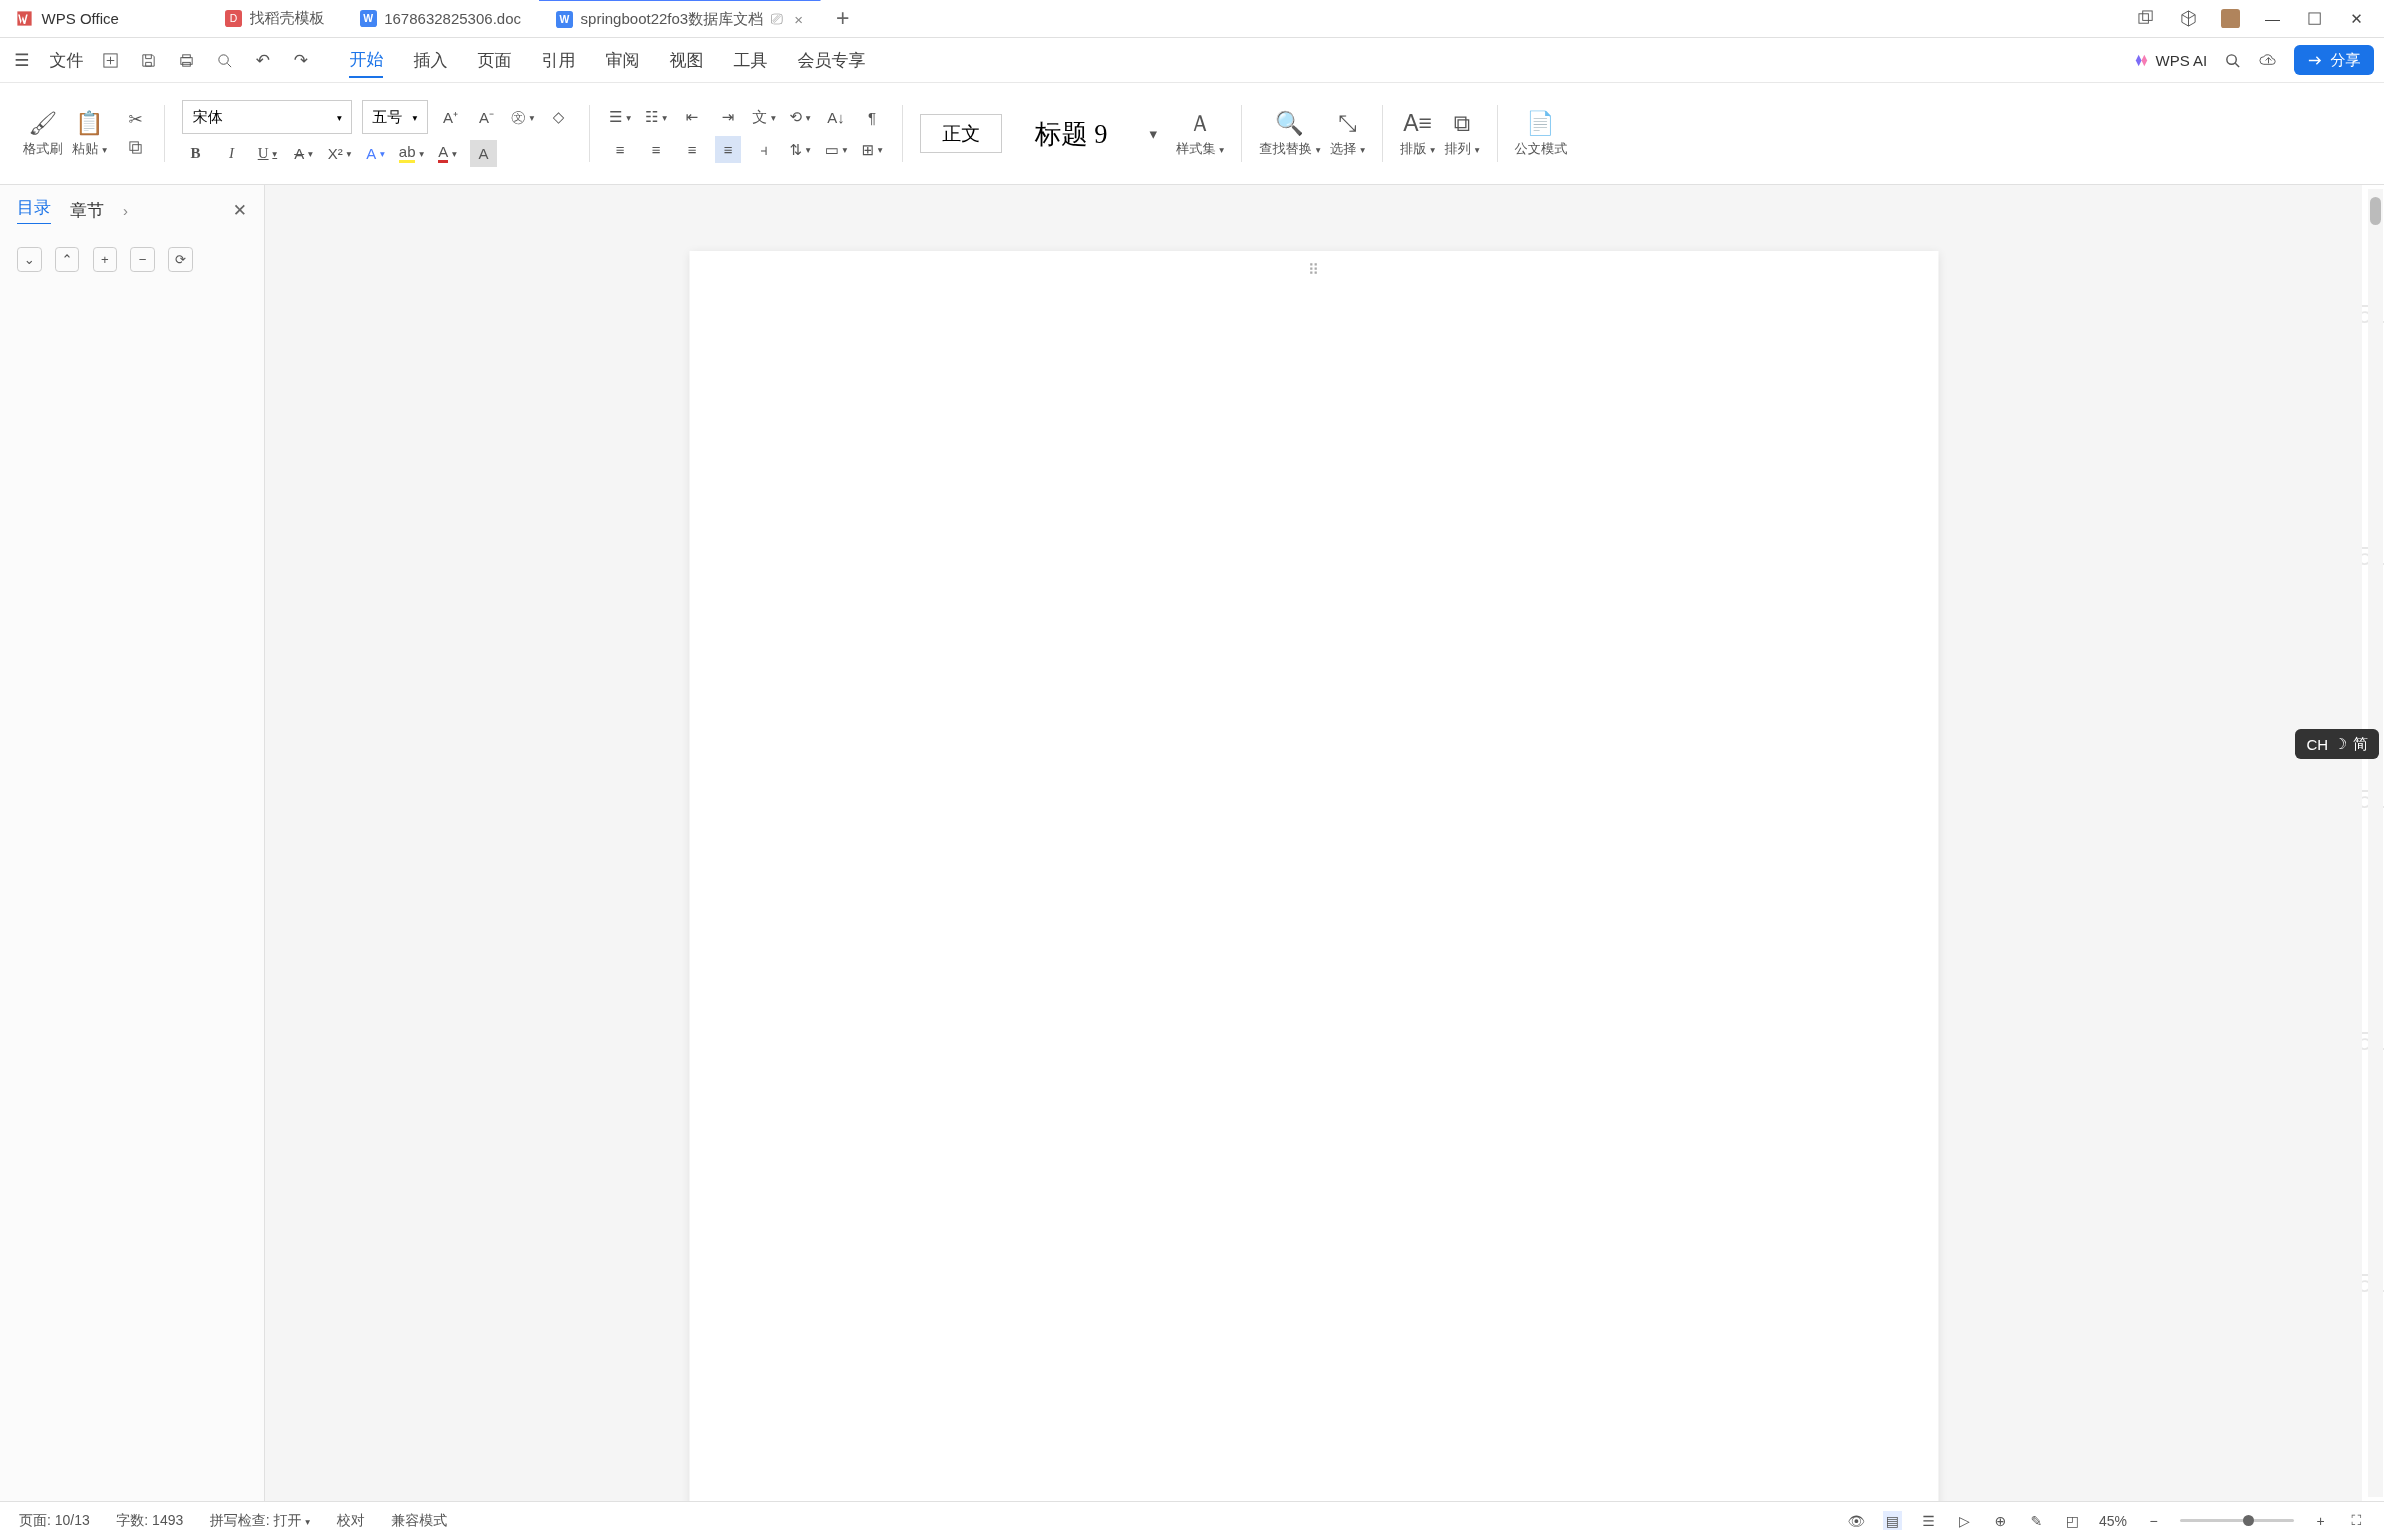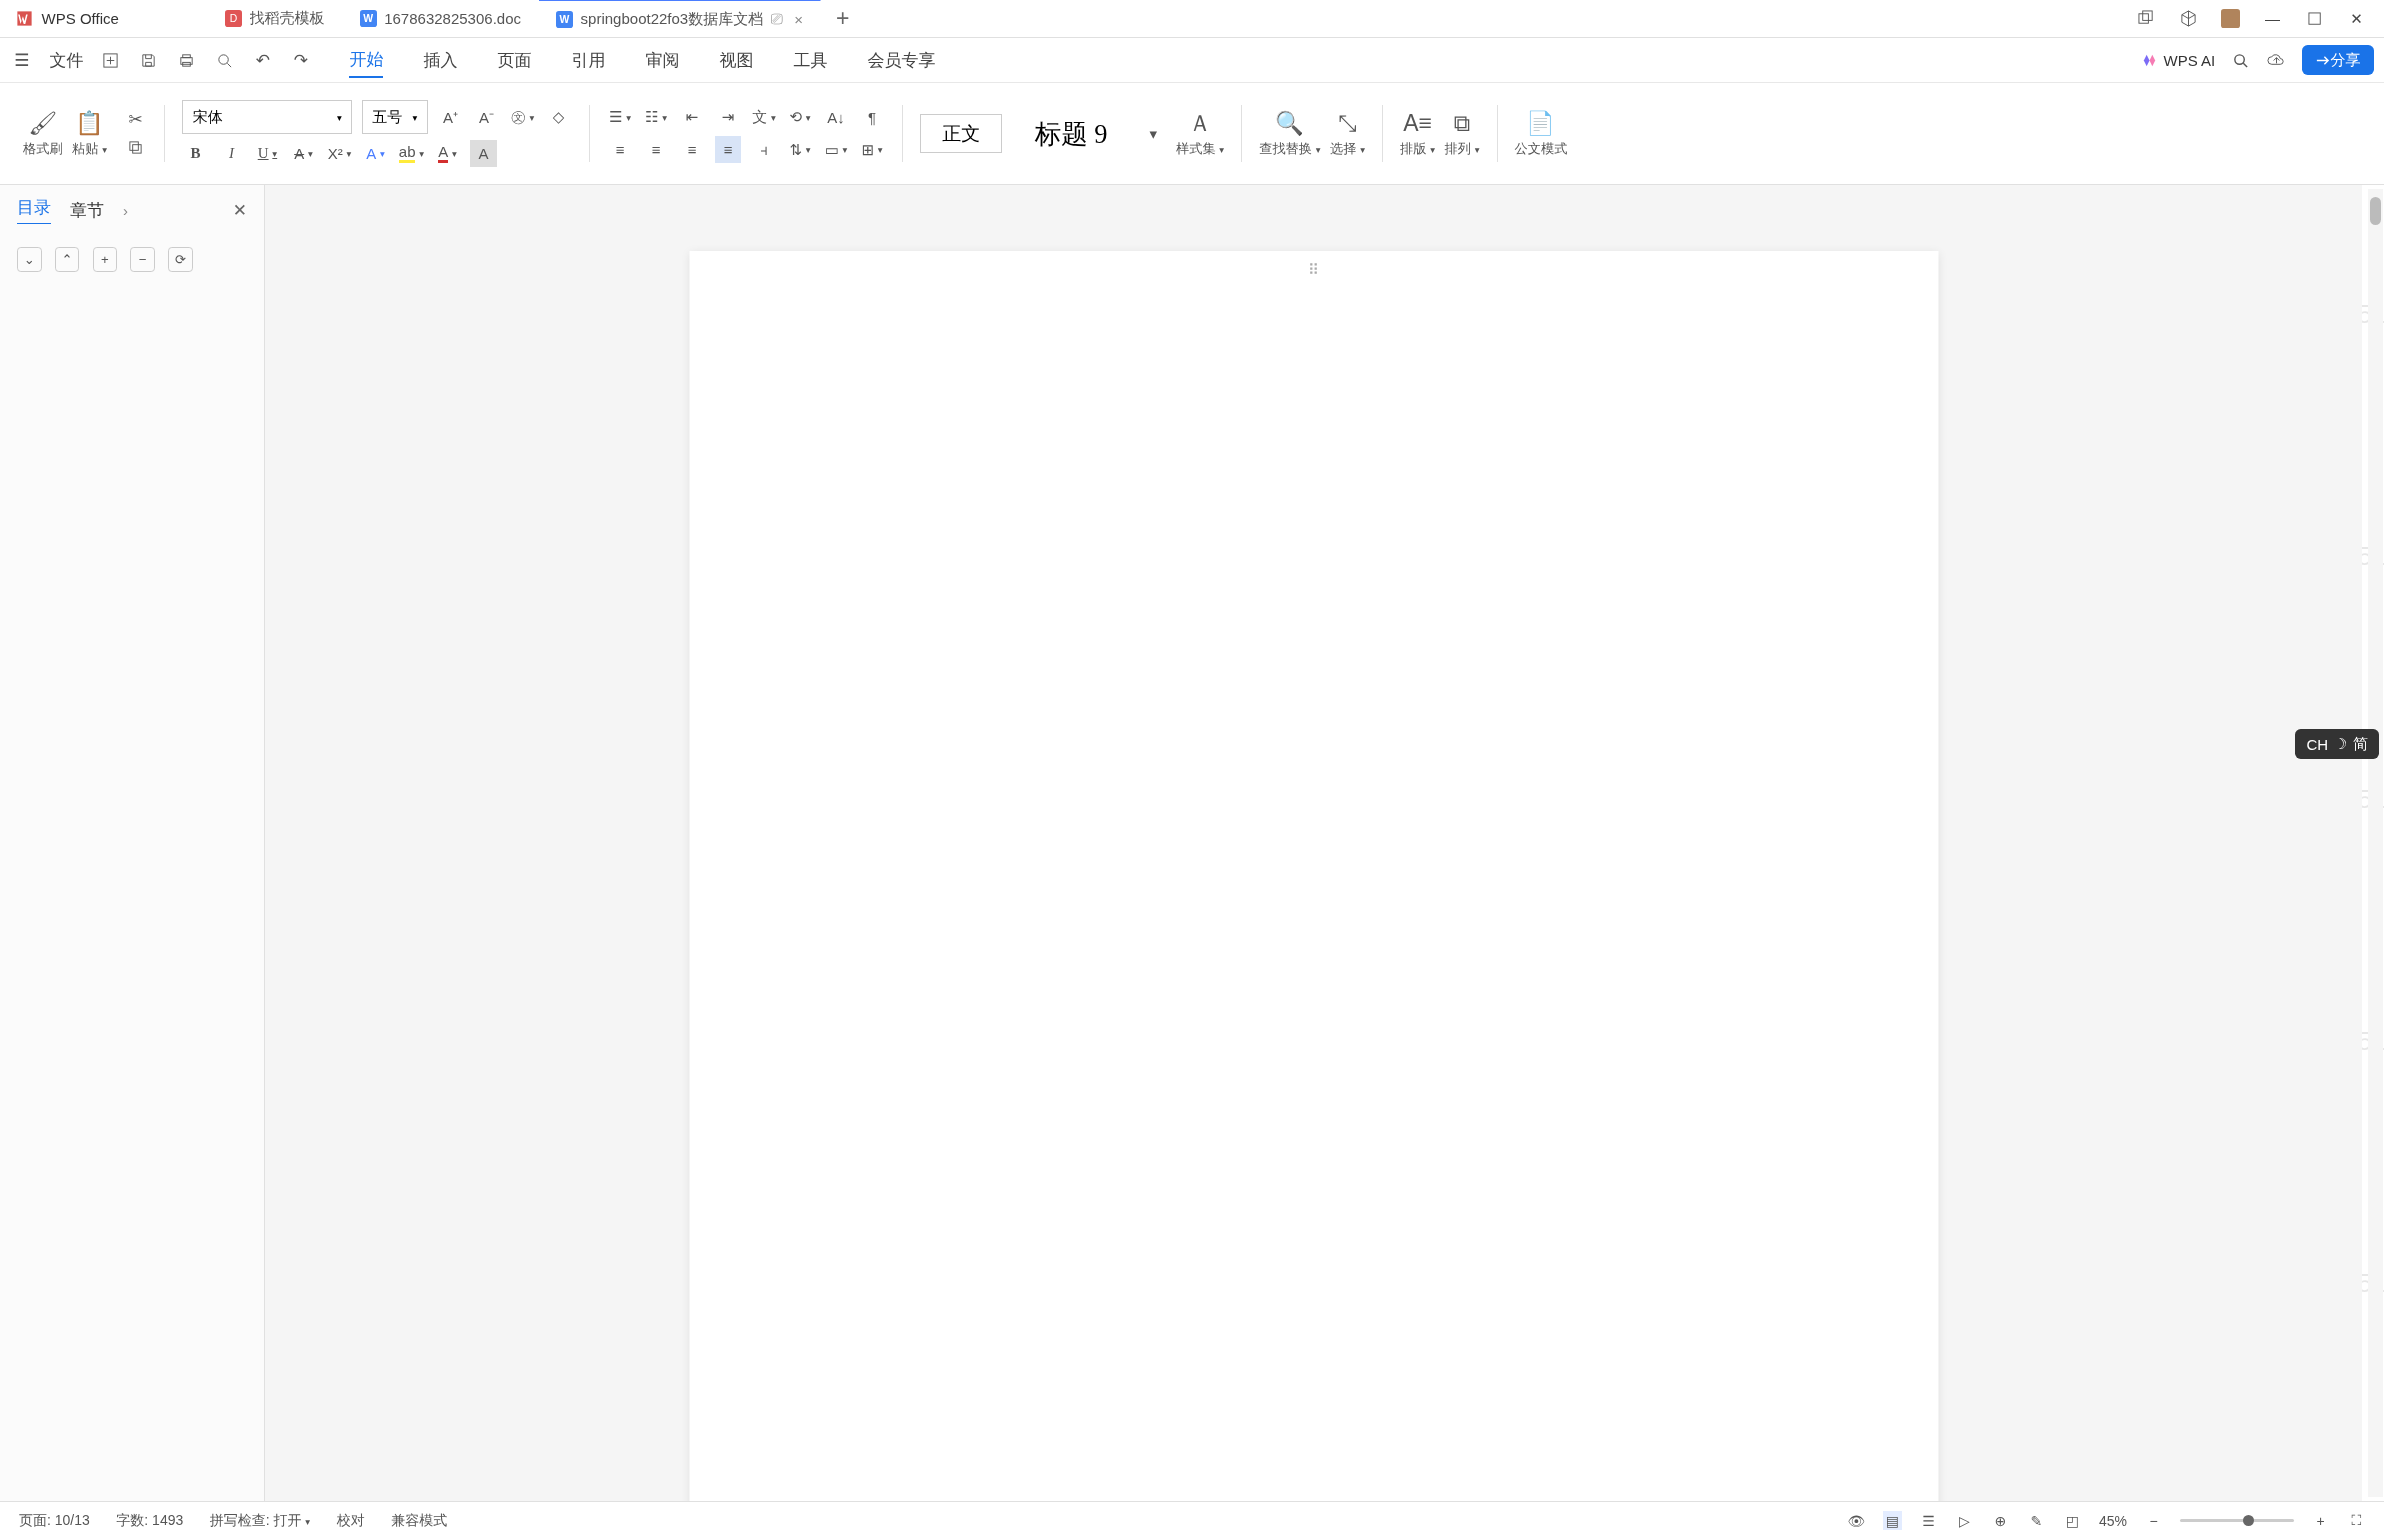--- a/index.html
+++ b/index.html
@@ -17,26 +17,26 @@
 .doc-icon{background:#4285f4;color:#fff;border-radius:2.8px;font-size:10.4px;font-weight:bold;width:17px;height:17px;display:flex;align-items:center;justify-content:center;}
 .template-icon{background:#e05555;color:#fff;border-radius:2.8px;font-size:10.4px;width:17px;height:17px;display:flex;align-items:center;justify-content:center;}
 .tab-text{max-width:246px;overflow:hidden;text-overflow:ellipsis;white-space:nowrap;}
 .tab-close{color:#888;font-size:15px;margin-left:3.8px;}
 .add-tab{font-size:23px;color:#666;padding:0 15px;}
 .win-controls{margin-left:auto;display:flex;align-items:center;gap:23px;padding:0 19px;}
 .win-btn{width:19px;height:19px;display:flex;align-items:center;justify-content:center;color:#444;cursor:pointer;}
 .menubar{height:45px;background:#fff;display:flex;align-items:center;padding:0 11.4px;position:relative;z-index:2;border-bottom:0.9px solid #e8e8e8;}
 .menu-icons{display:flex;gap:17px;align-items:center;margin-right:19px;}
 .menu-icon{width:21px;height:21px;color:#555;display:flex;align-items:center;justify-content:center;cursor:pointer;font-size:17px;}
-.menu-tabs{display:flex;gap:40px;align-items:center;margin-left:19px;text-align:right;}
+.menu-tabs{display:flex;gap:30px;align-items:center;margin-left:19px;text-align:right;}
 .menu-tab{font-size:17px;color:#444;padding:5.7px 0;cursor:pointer;}
 .menu-tab.active{color:#1a73e8;border-bottom:2.8px solid #1a73e8;font-weight:500;}
 .menu-right{margin-left:auto;display:flex;align-items:center;gap:15px;}
 .wps-ai{display:flex;align-items:center;gap:5.7px;color:#333;font-size:15px;}
-.share-btn{background:#1a73e8;color:#fff;padding:5.7px 13.2px;border-radius:5.7px;font-size:15px;display:flex;align-items:center;gap:0;cursor:pointer;}
+.share-btn{background:#1a73e8;color:#fff;padding:5.7px 13.2px;border-radius:5.7px;font-size:15px;display:flex;align-items:center;gap:8px;cursor:pointer;}
 .ribbon{height:102px;background:#fff;border-bottom:0.9px solid #e0e0e0;display:flex;align-items:center;padding:0 23px;gap:9.5px;position:relative;z-index:2;}
 .ribbon-vgroup{display:flex;flex-direction:column;gap:5.7px;}
 .ribbon-row{display:flex;gap:9.5px;align-items:center;}
 .rib-btn{display:flex;flex-direction:column;align-items:center;gap:1.9px;cursor:pointer;font-size:13.2px;color:#555;}
 .rib-ico{width:23px;height:23px;display:flex;align-items:center;justify-content:center;color:#555;font-size:17px;}
 .rib-ico-lg{width:30px;height:30px;font-size:23px;}
 .font-select{border:0.9px solid #ccc;height:34px;padding:0 9.5px;font-size:15px;min-width:170px;display:flex;align-items:center;justify-content:space-between;background:#fff;cursor:pointer;}
 .size-select{border:0.9px solid #ccc;height:34px;padding:0 9.5px;font-size:15px;min-width:66px;display:flex;align-items:center;justify-content:space-between;background:#fff;cursor:pointer;}
 .fmt-btn{width:26.5px;height:26.5px;display:flex;align-items:center;justify-content:center;color:#555;cursor:pointer;font-size:15px;}
 .fmt-btn.bold{font-weight:bold;font-family:serif;}

